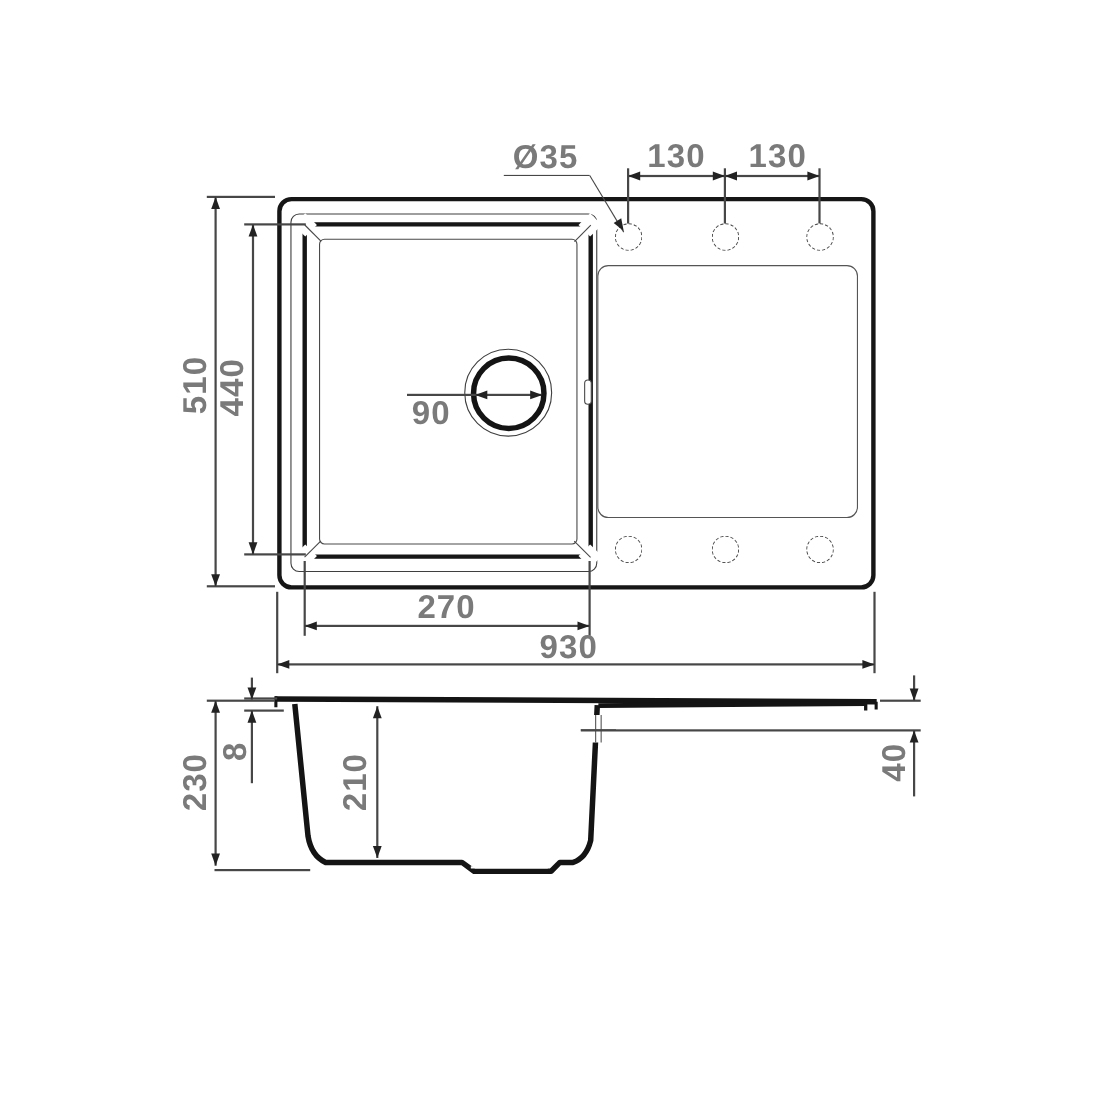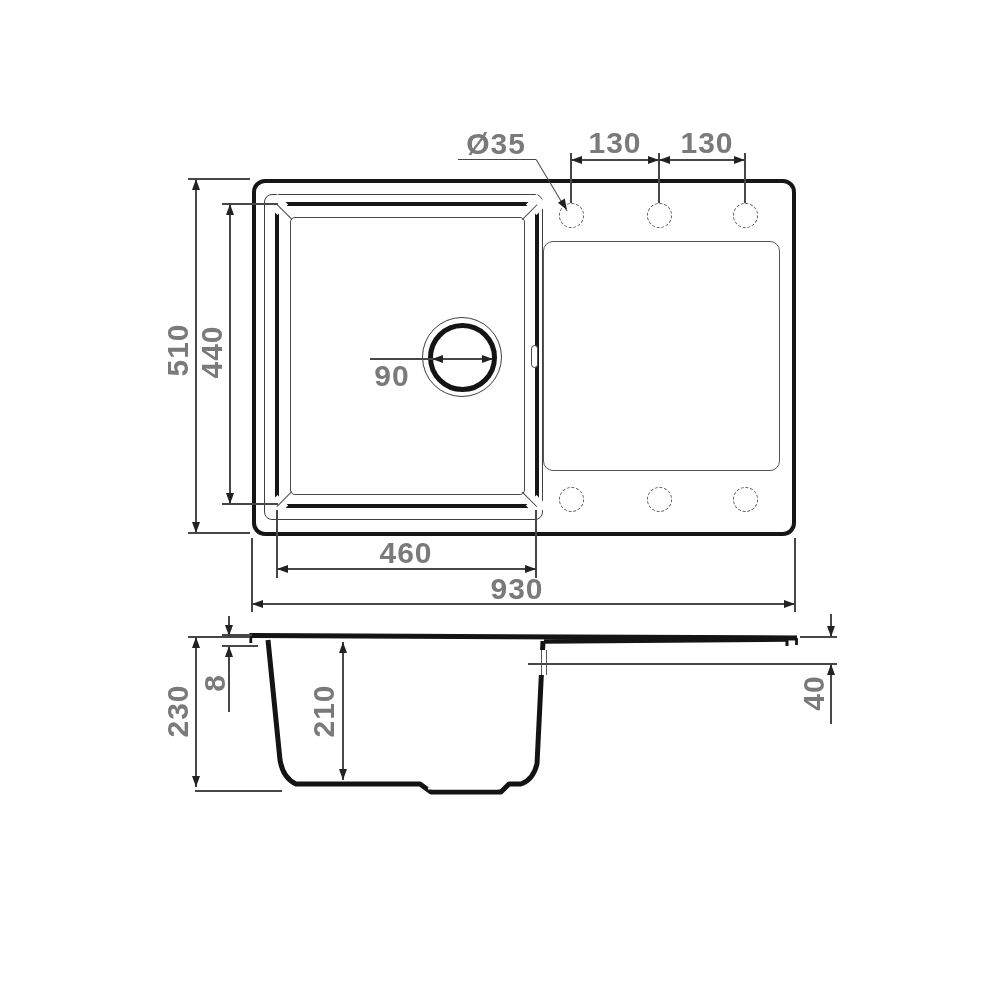--- a/index.html
+++ b/index.html
@@ -99,21 +99,21 @@
     <div class="dimtxt" style="left:392px;top:332px;margin-top:44px;">90</div>
     <div class="hl" style="left:370px;top:358.4px;width:122px;"></div>
     <div class="arr arr-left" style="left:432px;top:355px;"></div>
     <div class="arr arr-right" style="left:482px;top:355px;"></div>
 
     <div class="vl" style="left:276.4px;top:510px;height:68px;"></div>
     <div class="vl" style="left:535.4px;top:510px;height:68px;"></div>
     <div class="hl" style="left:277px;top:568.4px;width:259px;"></div>
     <div class="arr arr-left" style="left:277px;top:565px;"></div>
     <div class="arr arr-right" style="left:525px;top:565px;"></div>
-    <div class="dimtxt" style="left:406px;top:553px;">460</div>
+    <div class="dimtxt" style="left:406px;top:553px;">270</div>
 
     <div class="vl" style="left:251.4px;top:538px;height:74px;"></div>
     <div class="vl" style="left:794.4px;top:538px;height:74px;"></div>
     <div class="hl" style="left:252px;top:603.4px;width:543px;"></div>
     <div class="arr arr-left" style="left:252px;top:600px;"></div>
     <div class="arr arr-right" style="left:784px;top:600px;"></div>
     <div class="dimtxt" style="left:517px;top:589px;">930</div>
   </div>
 
   <svg style="position:absolute;left:150px;top:608px;" width="700" height="200" viewBox="0 0 700 200">

